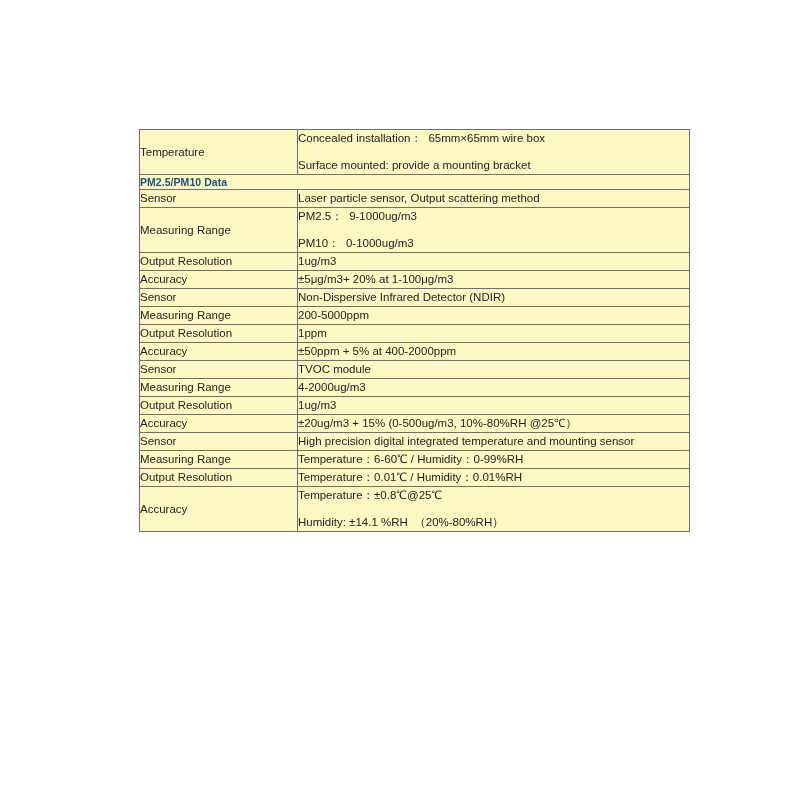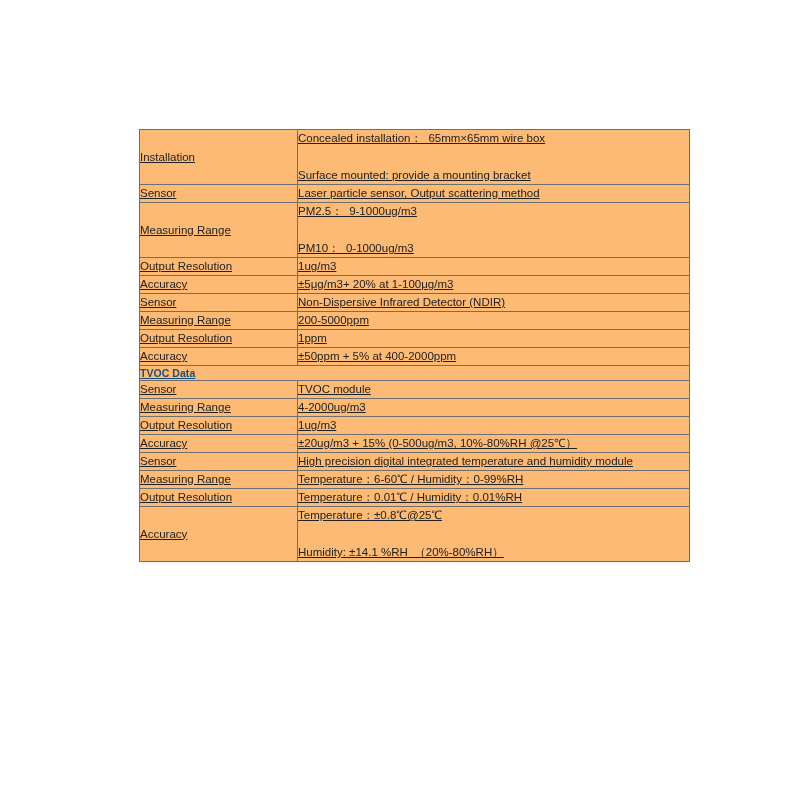--- a/index.html
+++ b/index.html
@@ -26,22 +26,21 @@
     width: 100%;
     border-collapse: collapse;
     table-layout: fixed;
     background: #ffffff;
   }
 
   table.spec-table td {
     border: 1px solid #6f6f6f;
     padding: 0;
     vertical-align: middle;
-    background: #fdba74;
-    text-decoration: underline;
+    background: #fef9c3;
   }
 
   
   col.col-label { width: 158px; }
   col.col-value { width: auto; }
 
   td.label-cell {
     padding: 4px 0 4px 9px;
     font-size: 11.5px;
     line-height: 17px;
@@ -58,45 +57,48 @@
   td.section-cell {
     padding: 5px 0 4px 8px;
     font-size: 10.5px;
     font-weight: bold;
     color: #1f4e79;
     letter-spacing: 0.05px;
     line-height: 14px;
   }
 
   .line { display: block; white-space: pre; }
-  .line + .line { margin-top: 20px; }
+  .line + .line { margin-top: 10px; }
 
   sub {
     font-size: 0.72em;
     vertical-align: baseline;
     position: relative;
     bottom: -0.22em;
   }
 </style>
 </head>
 <body>
 
 <div id="spec-sheet">
   <table class="spec-table">
     <colgroup>
       <col class="col-label">
       <col class="col-value">
     </colgroup>
     <tbody id="table-body">
         <tr>
-          <td class="label-cell">Installation</td>
+          <td class="label-cell">Temperature</td>
           <td class="value-cell">
             <span class="line">Concealed installation：  65mm×65mm wire box</span>
             <span class="line">Surface mounted: provide a mounting bracket</span>
           </td>
+        </tr>
+        <tr>
+          <td class="section-cell" colspan="2">PM2.5/PM10 Data</td>
         </tr>
         <tr>
           <td class="label-cell">Sensor</td>
           <td class="value-cell">
             <span class="line">Laser particle sensor, Output scattering method</span>
           </td>
         </tr>
         <tr>
           <td class="label-cell">Measuring Range</td>
           <td class="value-cell">
@@ -134,23 +136,20 @@
             <span class="line">1ppm</span>
           </td>
         </tr>
         <tr>
           <td class="label-cell">Accuracy</td>
           <td class="value-cell">
             <span class="line">±50ppm + 5% at 400-2000ppm</span>
           </td>
         </tr>
         <tr>
-          <td class="section-cell" colspan="2">TVOC Data</td>
-        </tr>
-        <tr>
           <td class="label-cell">Sensor</td>
           <td class="value-cell">
             <span class="line">TVOC module</span>
           </td>
         </tr>
         <tr>
           <td class="label-cell">Measuring Range</td>
           <td class="value-cell">
             <span class="line">4-2000ug/m3</span>
           </td>
@@ -163,21 +162,21 @@
         </tr>
         <tr>
           <td class="label-cell">Accuracy</td>
           <td class="value-cell">
             <span class="line">±20ug/m3 + 15% (0-500ug/m3, 10%-80%RH @25℃）</span>
           </td>
         </tr>
         <tr>
           <td class="label-cell">Sensor</td>
           <td class="value-cell">
-            <span class="line">High precision digital integrated temperature and humidity module</span>
+            <span class="line">High precision digital integrated temperature and mounting sensor</span>
           </td>
         </tr>
         <tr>
           <td class="label-cell">Measuring Range</td>
           <td class="value-cell">
             <span class="line">Temperature：6-60℃ / Humidity：0-99%RH</span>
           </td>
         </tr>
         <tr>
           <td class="label-cell">Output Resolution</td>

